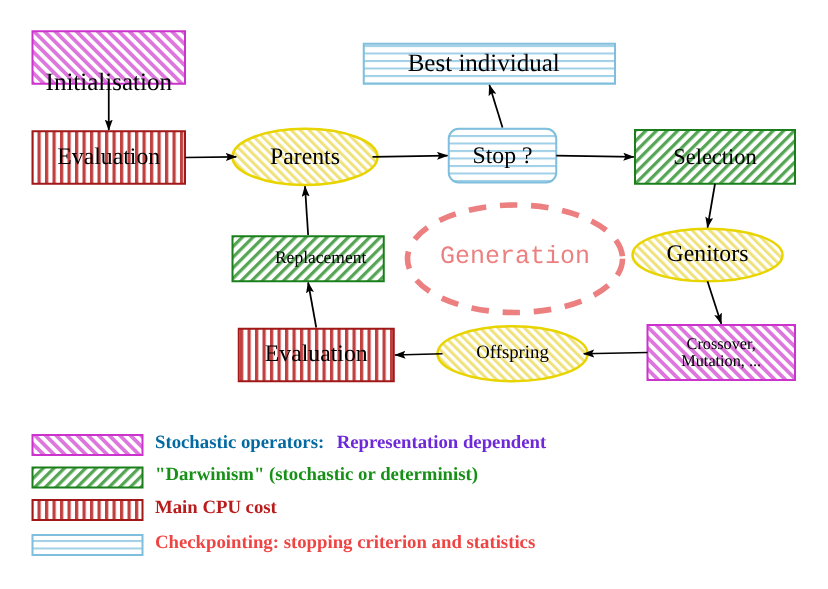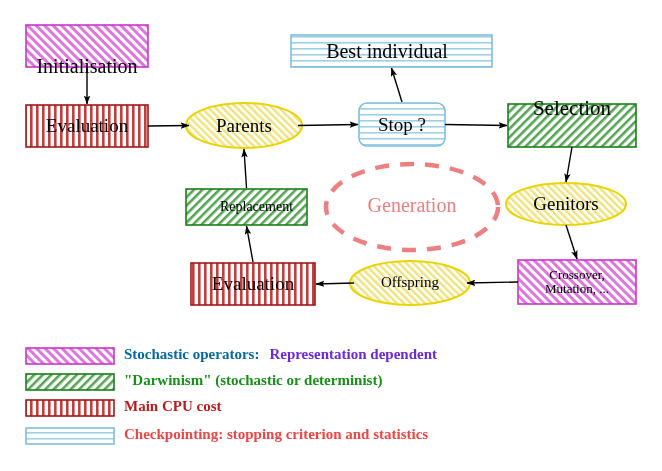--- a/index.html
+++ b/index.html
@@ -31,21 +31,21 @@
   }
   .legend-label {
     position: absolute;
     font-family: "Liberation Serif", serif;
     font-weight: bold;
     white-space: pre;
     line-height: 1;
   }
   .gen-label {
     position: absolute;
-    font-family: Liberation Serif, serif;
+    font-family: Liberation Mono, monospace;
     white-space: pre;
   }
 </style>
 </head>
 <body>
 
 <svg id="canvas" xmlns="http://www.w3.org/2000/svg" viewBox="0 0 662 471">
   <defs>
     <pattern id="hatch-diag-fwd-stochastic" width="6" height="6" patternUnits="userSpaceOnUse" patternTransform="rotate(-45)">
       <rect width="6" height="6" fill="#ffffff"></rect>
@@ -109,21 +109,21 @@
       <rect x="26" y="428" width="88" height="16" fill="url(#hatch-horizontal-checkpoint)" stroke="#7FBEDC" stroke-width="1.6"></rect>
     </g>
 </svg>
 
 <div id="label-layer">
     <div class="node-label" style="left: 26px; top: 25px; width: 122px; height: 42px; font-size: 20px; display: flex; align-items: center; justify-content: center; margin-top: 20px;">Initialisation</div>
     <div class="node-label" style="left: 26px; top: 105px; width: 122px; height: 42px; font-size: 19px; display: flex; align-items: center; justify-content: center;">Evaluation</div>
     <div class="node-label" style="left: 186px; top: 103px; width: 116px; height: 45px; font-size: 19px; display: flex; align-items: center; justify-content: center;">Parents</div>
     <div class="node-label" style="left: 359px; top: 103px; width: 86px; height: 43px; font-size: 19px; display: flex; align-items: center; justify-content: center;">Stop ?</div>
     <div class="node-label" style="left: 291px; top: 35px; width: 192px; height: 32px; font-size: 20px; display: flex; align-items: center; justify-content: center;">Best individual</div>
-    <div class="node-label" style="left: 508px; top: 87px; width: 128px; height: 43px; font-size: 21px; display: flex; align-items: center; justify-content: center;">Selection</div>
+    <div class="node-label" style="left: 508px; top: 104px; width: 128px; height: 43px; font-size: 18px; display: flex; align-items: center; justify-content: center;">Selection</div>
     <div class="node-label" style="left: 506px; top: 183px; width: 120px; height: 42px; font-size: 19px; display: flex; align-items: center; justify-content: center;">Genitors</div>
     <div class="node-label" style="left: 518px; top: 260px; width: 118px; height: 44px; font-size: 13px; display: flex; align-items: center; justify-content: center;">Crossover,
 Mutation, ...</div>
     <div class="node-label" style="left: 350px; top: 261px; width: 120px; height: 44px; font-size: 15px; display: flex; align-items: center; justify-content: center;">Offspring</div>
     <div class="node-label" style="left: 191px; top: 263px; width: 124px; height: 42px; font-size: 19px; display: flex; align-items: center; justify-content: center;">Evaluation</div>
     <div class="node-label" style="left: 186px; top: 189px; width: 121px; height: 36px; font-size: 14px; display: flex; align-items: center; justify-content: center; padding-left: 10px;">Replacement</div>
   </div>
 <div id="legend-text-layer">
     <div class="legend-label" style="left: 124px; top: 347px; font-size: 15px;"><span style="color: #0369a1;">Stochastic operators:</span><span style="color: #6d28d9; margin-left: 10px;">Representation dependent</span></div>
     <div class="legend-label" style="left: 124px; top: 373px; font-size: 15px;"><span style="color: rgb(22, 144, 22);">"Darwinism" (stochastic or determinist)</span></div>

